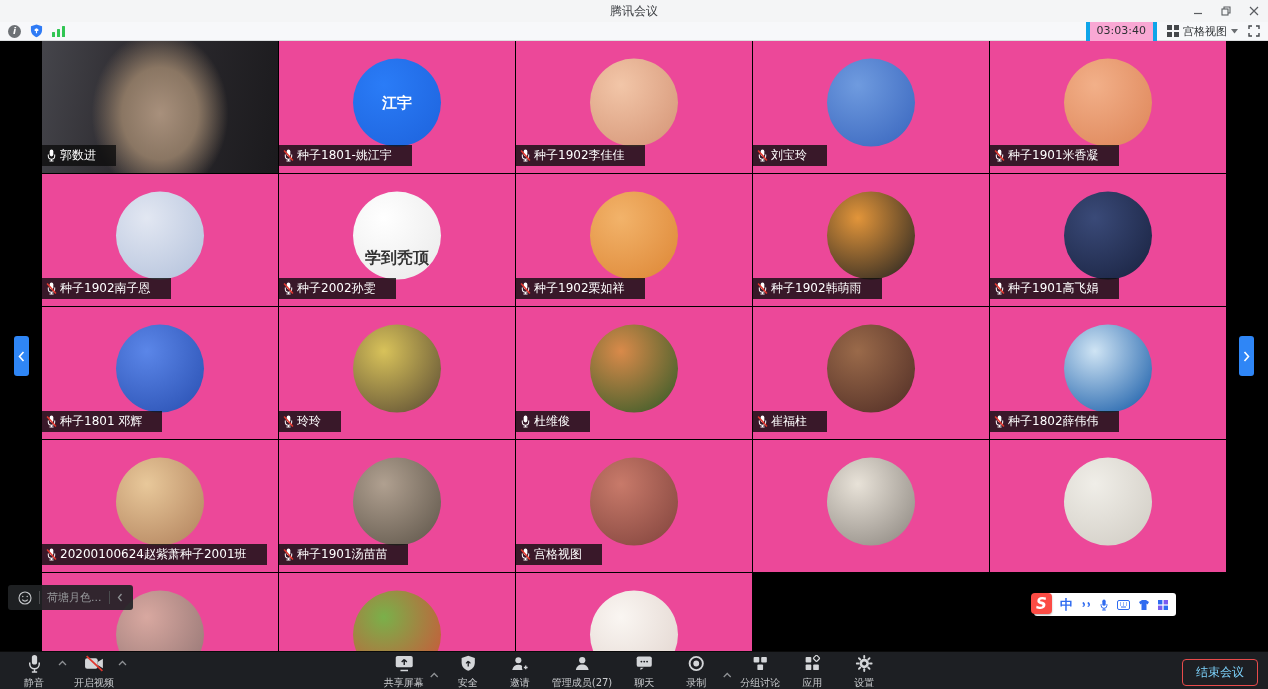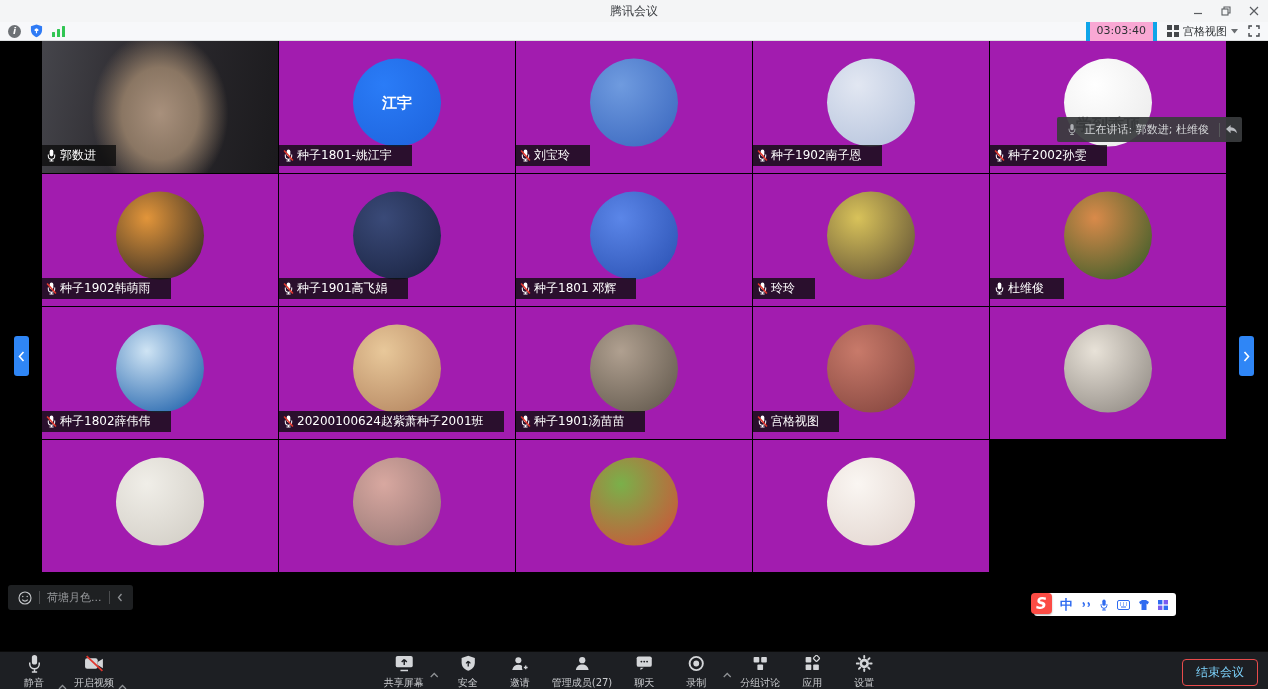--- a/index.html
+++ b/index.html
@@ -16,21 +16,21 @@
   .subbar{height:18px;background:#f7f8fa;border-bottom:1px solid #dcdee0;display:flex;align-items:center;padding:0 8px;flex:0 0 auto;}
   .subbar-left{display:flex;align-items:center;gap:9px;}
   .info-dot{width:13px;height:13px;border-radius:50%;background:#6d7175;color:#fff;font-size:9px;display:flex;align-items:center;justify-content:center;font-style:italic;font-weight:bold;}
   .subbar-right{margin-left:auto;display:flex;align-items:center;gap:10px;}
   .timer-box{background:#f9a8d4;border:4px solid #0ea5e9;border-radius:2px;font-size:11px;color:#2e3134;padding:16px 7px;line-height:14px;}
   .view-btn{display:flex;align-items:center;gap:4px;font-size:11px;color:#2e3134;cursor:pointer;}
 
   
   .stage{position:relative;height:610px;background:#000;overflow:hidden;flex:0 0 auto;}
   .grid{position:absolute;left:42px;top:0;display:grid;grid-template-columns:repeat(5,236px);grid-auto-rows:132px;gap:1px;}
-  .tile{position:relative;background:#a21caf;overflow:hidden;}
+  .tile{position:relative;background:#ec4899;overflow:hidden;}
   .tile.active{box-shadow:inset 0 0 0 1px #19b319;}
   .video-feed{position:absolute;inset:0;background:
       radial-gradient(95px 115px at 50% 55%, #a8907c 0%, #8a7663 40%, rgba(30,28,30,0) 72%),
       linear-gradient(100deg,#45454b 0%,#302e33 35%,#1b1a1d 100%);}
   .avatar{position:absolute;left:50%;top:50%;transform:translate(-50%,-55%);width:88px;height:88px;border-radius:50%;display:flex;align-items:center;justify-content:center;overflow:hidden;}
   .avatar .av-text{font-weight:bold;line-height:1.1;text-align:center;}
   .avatar .av-text.bottom{position:absolute;bottom:13px;left:0;right:0;}
   .name-label{position:absolute;left:0;bottom:7px;display:flex;align-items:center;gap:3px;background:rgba(12,12,12,.8);color:#fff;font-size:12px;padding:2px 20px 2px 4px;max-width:96%;white-space:nowrap;overflow:hidden;}
   .host-badge{width:15px;height:15px;border-radius:2px;background:#f08c2e;display:flex;align-items:center;justify-content:center;flex:0 0 auto;}
 
@@ -52,21 +52,21 @@
   .chat-pill .c-sep{width:1px;height:13px;background:#4a4c4e;}
 
   
   .ime{position:absolute;left:1034px;top:552px;height:23px;background:#fff;border-radius:3px;box-shadow:0 1px 4px rgba(0,0,0,.5);display:flex;align-items:center;gap:8px;padding:0 8px 0 0;}
   .ime-logo{width:21px;height:21px;margin:-2px 0 0 -3px;background:#fb4b44;border-radius:4px;color:#fff;font-weight:bold;font-style:italic;font-size:15px;display:flex;align-items:center;justify-content:center;box-shadow:0 1px 2px rgba(0,0,0,.3);}
   .ime-mode{color:#2f6bf0;font-size:13px;font-weight:bold;cursor:pointer;}
   .ime-ic{display:flex;align-items:center;cursor:pointer;}
 
   
   .bottombar{height:39px;background:#1d1f23;border-top:1px solid #0a0a0a;position:relative;display:flex;align-items:center;flex:1 0 auto;}
-  .bb-left{display:flex;align-items:flex-end;padding-left:10px;gap:2px;}
+  .bb-left{display:flex;align-items:flex-start;padding-left:10px;gap:2px;}
   .bb-center{position:absolute;left:50%;top:0;height:100%;transform:translateX(-50%);display:flex;align-items:center;gap:4px;}
   .bb-item{display:flex;flex-direction:column;align-items:center;justify-content:center;gap:3px;min-width:40px;padding:0 4px;color:#c9cbce;font-size:10px;cursor:pointer;}
   .bb-item .bb-label{white-space:nowrap;}
   .bb-chev{color:#8e9194;margin:6px 1px 0 -2px;cursor:pointer;display:flex;align-items:flex-start;}
   .end-btn{position:absolute;right:10px;top:7px;background:transparent;border:1px solid #e84b4b;border-radius:4px;color:#7dd3fc;font-size:12px;padding:4px 13px;cursor:pointer;font-family:inherit;}
 </style>
 </head>
 <body>
 
 <div class="app">
@@ -165,31 +165,59 @@
                 <rect x="4" y=".5" width="4" height="7.5" rx="2" fill="#fff"></rect>
                 <path d="M2.5 6v1.5a3.5 3.5 0 0 0 7 0V6" fill="none" stroke="#fff" stroke-width="1.1"></path>
                 <path d="M6 11v2M3.8 13h4.4" stroke="#fff" stroke-width="1.1"></path>
                 <path d="M1.2 1.5l9.6 11" stroke="#e0372e" stroke-width="1.7"></path>
               </svg>
             </span>
             <span>种子1801-姚江宇</span>
           </div>
         </div>
         <div class="tile">
+          <div class="avatar" style="background: radial-gradient(circle at 35% 30%, rgb(242, 198, 168) 0%, rgb(216, 154, 124) 85%);"></div>
+          <div class="name-label">
+            <span style="display: flex;">
+              <svg width="11" height="13" viewBox="0 0 12 14">
+                <rect x="4" y=".5" width="4" height="7.5" rx="2" fill="#fff"></rect>
+                <path d="M2.5 6v1.5a3.5 3.5 0 0 0 7 0V6" fill="none" stroke="#fff" stroke-width="1.1"></path>
+                <path d="M6 11v2M3.8 13h4.4" stroke="#fff" stroke-width="1.1"></path>
+                <path d="M1.2 1.5l9.6 11" stroke="#e0372e" stroke-width="1.7"></path>
+              </svg>
+            </span>
+            <span>种子1902李佳佳</span>
+          </div>
+        </div>
+        <div class="tile">
           <div class="avatar" style="background: radial-gradient(circle at 35% 30%, rgb(111, 155, 223) 0%, rgb(63, 108, 194) 85%);"></div>
           <div class="name-label">
             <span style="display: flex;">
               <svg width="11" height="13" viewBox="0 0 12 14">
                 <rect x="4" y=".5" width="4" height="7.5" rx="2" fill="#fff"></rect>
                 <path d="M2.5 6v1.5a3.5 3.5 0 0 0 7 0V6" fill="none" stroke="#fff" stroke-width="1.1"></path>
                 <path d="M6 11v2M3.8 13h4.4" stroke="#fff" stroke-width="1.1"></path>
                 <path d="M1.2 1.5l9.6 11" stroke="#e0372e" stroke-width="1.7"></path>
               </svg>
             </span>
             <span>刘宝玲</span>
+          </div>
+        </div>
+        <div class="tile">
+          <div class="avatar" style="background: radial-gradient(circle at 35% 30%, rgb(242, 176, 137) 0%, rgb(224, 138, 94) 85%);"></div>
+          <div class="name-label">
+            <span style="display: flex;">
+              <svg width="11" height="13" viewBox="0 0 12 14">
+                <rect x="4" y=".5" width="4" height="7.5" rx="2" fill="#fff"></rect>
+                <path d="M2.5 6v1.5a3.5 3.5 0 0 0 7 0V6" fill="none" stroke="#fff" stroke-width="1.1"></path>
+                <path d="M6 11v2M3.8 13h4.4" stroke="#fff" stroke-width="1.1"></path>
+                <path d="M1.2 1.5l9.6 11" stroke="#e0372e" stroke-width="1.7"></path>
+              </svg>
+            </span>
+            <span>种子1901米香凝</span>
           </div>
         </div>
         <div class="tile">
           <div class="avatar" style="background: radial-gradient(circle at 35% 30%, rgb(226, 231, 242) 0%, rgb(185, 198, 222) 85%);"></div>
           <div class="name-label">
             <span style="display: flex;">
               <svg width="11" height="13" viewBox="0 0 12 14">
                 <rect x="4" y=".5" width="4" height="7.5" rx="2" fill="#fff"></rect>
                 <path d="M2.5 6v1.5a3.5 3.5 0 0 0 7 0V6" fill="none" stroke="#fff" stroke-width="1.1"></path>
                 <path d="M6 11v2M3.8 13h4.4" stroke="#fff" stroke-width="1.1"></path>
@@ -209,20 +237,34 @@
                 <rect x="4" y=".5" width="4" height="7.5" rx="2" fill="#fff"></rect>
                 <path d="M2.5 6v1.5a3.5 3.5 0 0 0 7 0V6" fill="none" stroke="#fff" stroke-width="1.1"></path>
                 <path d="M6 11v2M3.8 13h4.4" stroke="#fff" stroke-width="1.1"></path>
                 <path d="M1.2 1.5l9.6 11" stroke="#e0372e" stroke-width="1.7"></path>
               </svg>
             </span>
             <span>种子2002孙雯</span>
           </div>
         </div>
         <div class="tile">
+          <div class="avatar" style="background: radial-gradient(circle at 35% 30%, rgb(242, 179, 106) 0%, rgb(224, 140, 60) 85%);"></div>
+          <div class="name-label">
+            <span style="display: flex;">
+              <svg width="11" height="13" viewBox="0 0 12 14">
+                <rect x="4" y=".5" width="4" height="7.5" rx="2" fill="#fff"></rect>
+                <path d="M2.5 6v1.5a3.5 3.5 0 0 0 7 0V6" fill="none" stroke="#fff" stroke-width="1.1"></path>
+                <path d="M6 11v2M3.8 13h4.4" stroke="#fff" stroke-width="1.1"></path>
+                <path d="M1.2 1.5l9.6 11" stroke="#e0372e" stroke-width="1.7"></path>
+              </svg>
+            </span>
+            <span>种子1902栗如祥</span>
+          </div>
+        </div>
+        <div class="tile">
           <div class="avatar" style="background: radial-gradient(circle at 35% 30%, rgb(226, 149, 58) 0%, rgb(58, 48, 36) 85%);"></div>
           <div class="name-label">
             <span style="display: flex;">
               <svg width="11" height="13" viewBox="0 0 12 14">
                 <rect x="4" y=".5" width="4" height="7.5" rx="2" fill="#fff"></rect>
                 <path d="M2.5 6v1.5a3.5 3.5 0 0 0 7 0V6" fill="none" stroke="#fff" stroke-width="1.1"></path>
                 <path d="M6 11v2M3.8 13h4.4" stroke="#fff" stroke-width="1.1"></path>
                 <path d="M1.2 1.5l9.6 11" stroke="#e0372e" stroke-width="1.7"></path>
               </svg>
             </span>
@@ -278,20 +320,34 @@
               <svg width="11" height="13" viewBox="0 0 12 14">
                 <rect x="4" y=".5" width="4" height="7.5" rx="2" fill="#fff"></rect>
                 <path d="M2.5 6v1.5a3.5 3.5 0 0 0 7 0V6" fill="none" stroke="#fff" stroke-width="1.1"></path>
                 <path d="M6 11v2M3.8 13h4.4" stroke="#fff" stroke-width="1.1"></path>
               </svg>
             </span>
             <span>杜维俊</span>
           </div>
         </div>
         <div class="tile">
+          <div class="avatar" style="background: radial-gradient(circle at 35% 30%, rgb(154, 106, 74) 0%, rgb(90, 53, 42) 85%);"></div>
+          <div class="name-label">
+            <span style="display: flex;">
+              <svg width="11" height="13" viewBox="0 0 12 14">
+                <rect x="4" y=".5" width="4" height="7.5" rx="2" fill="#fff"></rect>
+                <path d="M2.5 6v1.5a3.5 3.5 0 0 0 7 0V6" fill="none" stroke="#fff" stroke-width="1.1"></path>
+                <path d="M6 11v2M3.8 13h4.4" stroke="#fff" stroke-width="1.1"></path>
+                <path d="M1.2 1.5l9.6 11" stroke="#e0372e" stroke-width="1.7"></path>
+              </svg>
+            </span>
+            <span>崔福柱</span>
+          </div>
+        </div>
+        <div class="tile">
           <div class="avatar" style="background: radial-gradient(circle at 35% 30%, rgb(207, 228, 244) 0%, rgb(42, 106, 176) 85%);"></div>
           <div class="name-label">
             <span style="display: flex;">
               <svg width="11" height="13" viewBox="0 0 12 14">
                 <rect x="4" y=".5" width="4" height="7.5" rx="2" fill="#fff"></rect>
                 <path d="M2.5 6v1.5a3.5 3.5 0 0 0 7 0V6" fill="none" stroke="#fff" stroke-width="1.1"></path>
                 <path d="M6 11v2M3.8 13h4.4" stroke="#fff" stroke-width="1.1"></path>
                 <path d="M1.2 1.5l9.6 11" stroke="#e0372e" stroke-width="1.7"></path>
               </svg>
             </span>
@@ -350,36 +406,20 @@
           <div class="avatar" style="background: radial-gradient(circle at 35% 30%, rgb(216, 168, 160) 0%, rgb(154, 122, 120) 85%);"></div>
         </div>
         <div class="tile">
           <div class="avatar" style="background: radial-gradient(circle at 35% 30%, rgb(122, 176, 74) 0%, rgb(200, 90, 58) 85%);"></div>
         </div>
         <div class="tile">
           <div class="avatar" style="background: radial-gradient(circle at 35% 30%, rgb(250, 246, 242) 0%, rgb(228, 216, 210) 85%);"></div>
         </div>
       </div>
 
-    <div class="notify">
-      <span class="n-mic">
-          <svg width="10" height="13" viewBox="0 0 12 14">
-            <rect x="4" y=".5" width="4" height="7.5" rx="2" fill="#aeb1b4"></rect>
-            <path d="M2.5 6v1.5a3.5 3.5 0 0 0 7 0V6" fill="none" stroke="#aeb1b4" stroke-width="1.1"></path>
-            <path d="M6 11v2M3.8 13h4.4" stroke="#aeb1b4" stroke-width="1.1"></path>
-          </svg>
-        </span>
-      <span class="n-text">正在讲话: 郭数进; 杜维俊</span>
-      <span class="n-sep"></span>
-      <span class="n-reply">
-          <svg width="13" height="11" viewBox="0 0 14 12" fill="#b9bcc0">
-            <path d="M6 1L1 5.5 6 10V7c3 0 5 .8 7 3-.5-4-2.8-6.3-7-6.5z"></path>
-          </svg>
-        </span>
-    </div>
 
     <button class="page-arrow left">
         <svg width="7" height="11" viewBox="0 0 7 11" fill="none" stroke="#fff" stroke-width="1.6">
           <path d="M5.5 1L1.5 5.5 5.5 10"></path>
         </svg>
       </button>
     <button class="page-arrow right">
         <svg width="7" height="11" viewBox="0 0 7 11" fill="none" stroke="#fff" stroke-width="1.6">
           <path d="M1.5 1l4 4.5-4 4.5"></path>
         </svg>

